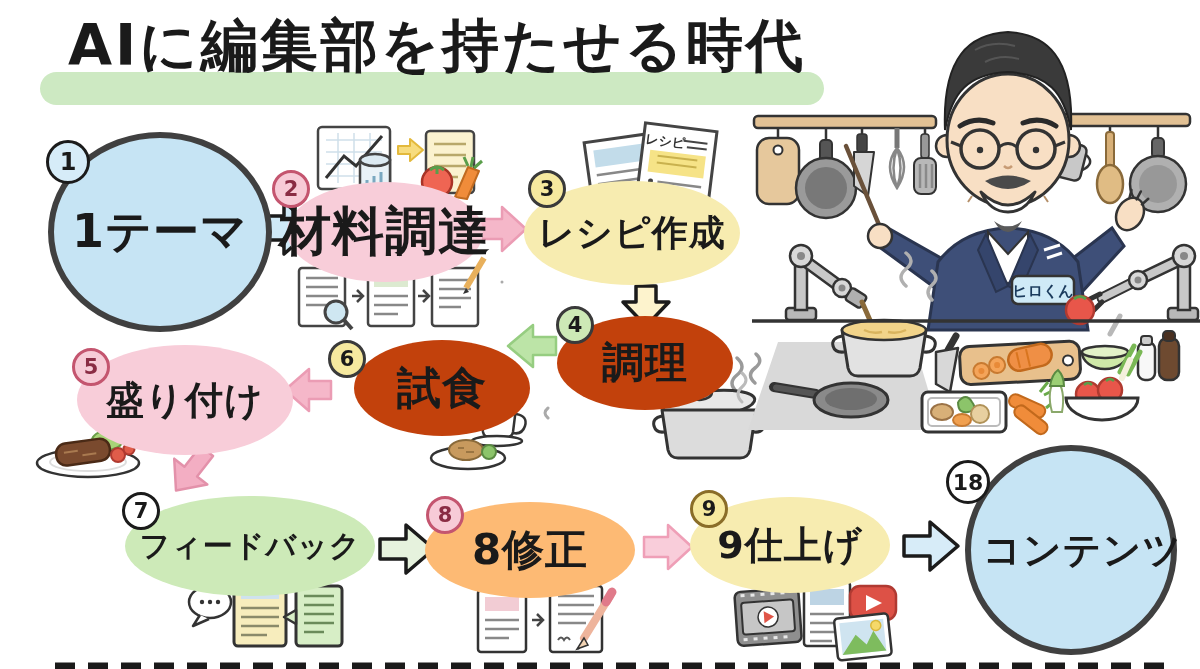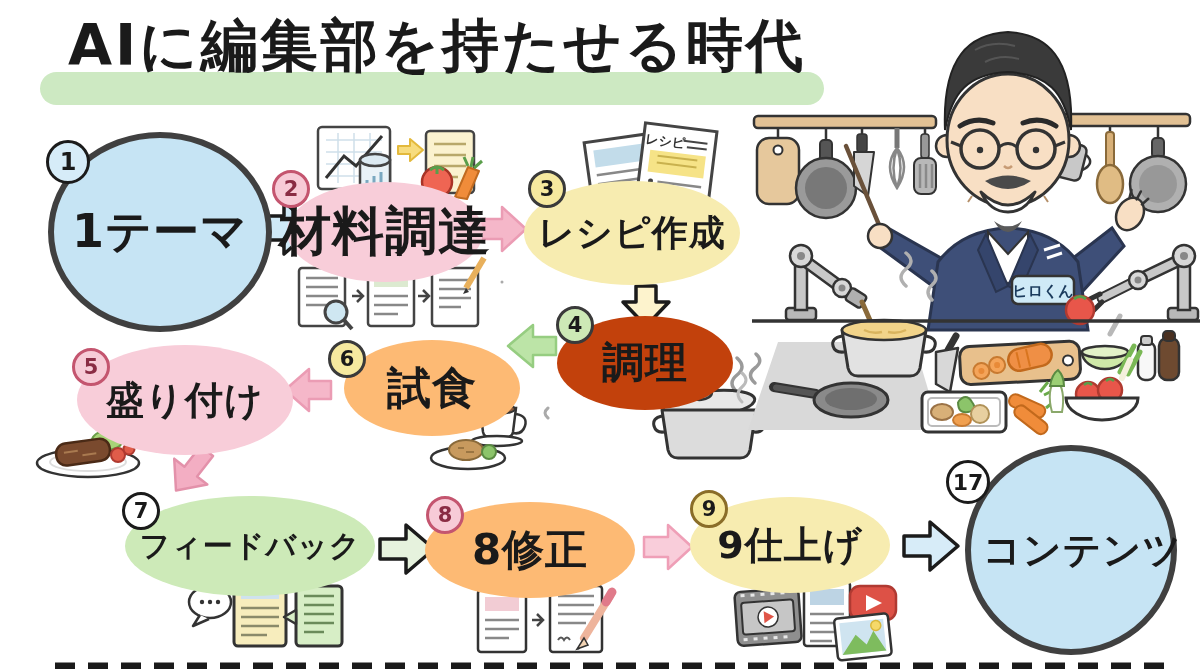--- a/index.html
+++ b/index.html
@@ -459,21 +459,21 @@
   </div>
   <div class="bubble" style="left:524px;top:181px;width:216px;height:104px;background:#f7ecb0;">
     <span class="blabel" style="font-size:36px;">レシピ作成</span>
   </div>
   <div class="bubble" style="left:557px;top:316px;width:176px;height:94px;background:#c2410c;">
     <span class="blabel" style="font-size:42px;">調理</span>
   </div>
   <div class="bubble" style="left:77px;top:345px;width:216px;height:110px;background:#f8cdd9;justify-content:center;">
     <span class="blabel" style="font-size:38px;">盛り付け</span>
   </div>
-  <div class="bubble" style="left:344px;top:340px;width:176px;height:96px;background:#fdba74;">
+  <div class="bubble" style="left:354px;top:340px;width:176px;height:96px;background:#c2410c;">
     <span class="blabel" style="font-size:44px;">試食</span>
   </div>
   <div class="bubble" style="left:125px;top:496px;width:250px;height:100px;background:#cdeab8;">
     <span class="blabel" style="font-size:30px;">フィードバック</span>
   </div>
   <div class="bubble" style="left:425px;top:502px;width:210px;height:96px;background:#fdba74;">
     <span class="blabel" style="font-size:42px;">8修正</span>
   </div>
   <div class="bubble" style="left:690px;top:497px;width:200px;height:96px;background:#f7ecb0;">
     <span class="blabel" style="font-size:38px;">9仕上げ</span>
@@ -484,15 +484,15 @@
 
   <div class="badge" style="left:46px;top:140px;width:44px;height:44px;font-size:24px;background:#d6ecf8;border:3px solid #1b1b1b;">1</div>
   <div class="badge" style="left:272px;top:170px;width:38px;height:38px;font-size:21px;background:#f7cbd7;border:3px solid #c4556f;color:#8a2c44;">2</div>
   <div class="badge" style="left:528px;top:170px;width:38px;height:38px;font-size:21px;background:#f6e99f;border:3px solid #3a3a3a;">3</div>
   <div class="badge" style="left:556px;top:306px;width:38px;height:38px;font-size:21px;background:#cde9b6;border:3px solid #3a3a3a;">4</div>
   <div class="badge" style="left:72px;top:348px;width:38px;height:38px;font-size:21px;background:#f7cbd7;border:3px solid #c4556f;color:#8a2c44;">5</div>
   <div class="badge" style="left:328px;top:340px;width:38px;height:38px;font-size:21px;background:#f6e99f;border:3px solid #3a3a3a;">6</div>
   <div class="badge" style="left:122px;top:492px;width:38px;height:38px;font-size:21px;background:#ffffff;border:3px solid #1b1b1b;">7</div>
   <div class="badge" style="left:426px;top:496px;width:38px;height:38px;font-size:21px;background:#f7cbd7;border:3px solid #c4556f;color:#8a2c44;">8</div>
   <div class="badge" style="left:690px;top:490px;width:38px;height:38px;font-size:21px;background:#f6e99f;border:3px solid #8a6d28;">9</div>
-  <div class="badge" style="left:946px;top:460px;width:44px;height:44px;font-size:22px;background:#ffffff;border:3px solid #1b1b1b;">17</div>
+  <div class="badge" style="left:946px;top:460px;width:44px;height:44px;font-size:22px;background:#ffffff;border:3px solid #1b1b1b;">18</div>
 
 </div>
 
 </body></html>

